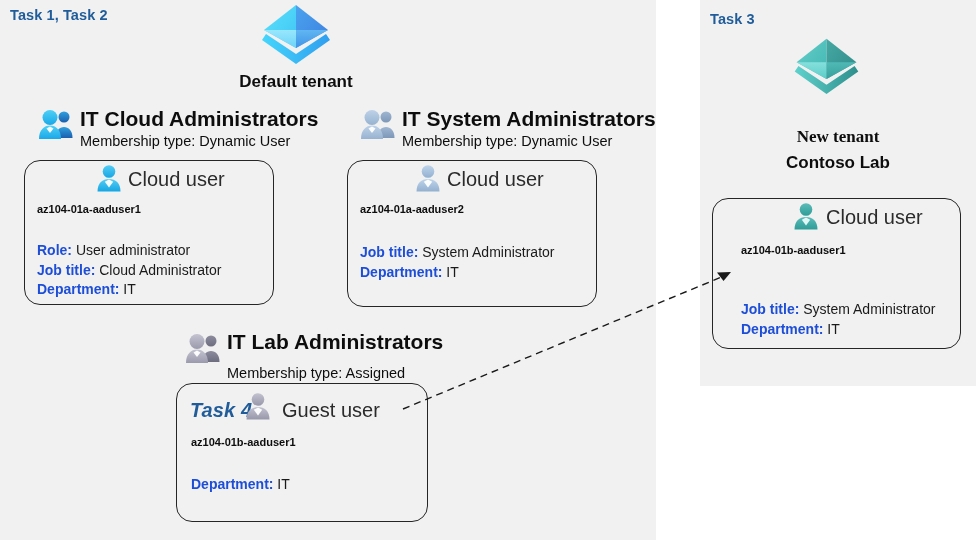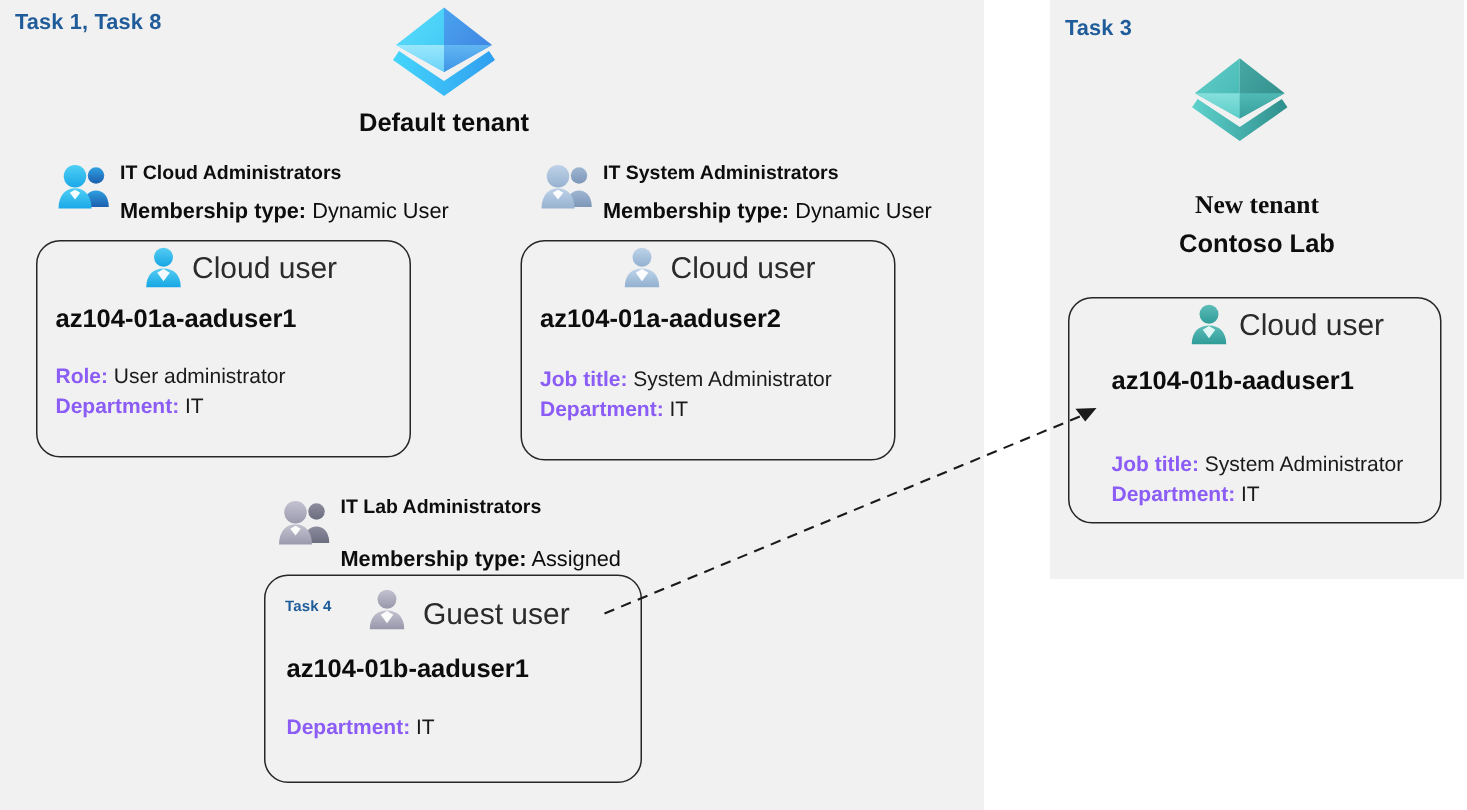--- a/index.html
+++ b/index.html
@@ -29,43 +29,43 @@
     border:1.5px solid #262626;
     border-radius:16px;
     background:#f1f1f1;
     box-sizing:border-box;
   }
   #card-right{background:#f1f1f1;}
 
   .ttl{
     position:absolute;
     font-weight:bold;
-    font-size:13px;
+    font-size:21px;
     color:#0d0d0d;
     white-space:nowrap;
   }
   .sub{
     position:absolute;
     font-size:14.5px;
     color:#0d0d0d;
     white-space:nowrap;
   }
-  .sub b{font-weight:bold;}
+  .sub b{font-weight:normal;}
   .kv{
     position:absolute;
     font-size:14px;
     color:#1a1a1a;
     white-space:nowrap;
     line-height:19.5px;
   }
-  .kv b{font-weight:bold;color:#8b5cf6;margin-top:46px;}
+  .kv b{font-weight:bold;color:#1d4ed8;margin-top:46px;}
   .uname{
     position:absolute;
     font-weight:bold;
-    font-size:17px;
+    font-size:11px;
     color:#0d0d0d;
     white-space:nowrap;
   }
   .utype{
     position:absolute;
     font-size:20px;
     color:#2b2b2b;
     white-space:nowrap;
   }
   .tenant-name{
@@ -80,21 +80,21 @@
   svg{display:block;overflow:visible;}
   #arrow-layer{position:absolute;left:0;top:0;width:978px;height:540px;pointer-events:none;}
 </style>
 </head>
 <body>
 
 <div class="panel" id="panel-left"></div>
 
 <div class="panel" id="panel-right"></div>
 
-<div class="task-label" style="left:10px;top:7px;">Task 1, Task 8</div>
+<div class="task-label" style="left:10px;top:7px;">Task 1, Task 2</div>
 <div class="task-label" style="left:710px;top:11px;">Task 3</div>
 
 <div class="ico" style="left:256px;top:2px;">
   <svg width="80" height="62" viewBox="0 0 80 62">
     <defs>
       <linearGradient id="gd1" x1="0" y1="0" x2="1" y2="1">
         <stop offset="0" stop-color="#5ce0fb"></stop>
           <stop offset="1" stop-color="#3fc5f5"></stop>
       </linearGradient>
       <linearGradient id="gd2" x1="0" y1="0" x2="1" y2="1">
@@ -162,20 +162,21 @@
       </defs>
     <circle cx="14" cy="7.5" r="6.3" fill="url(#cu1)"></circle>
     <path d="M2.5 27.5 C2.5 19 7.5 15 14 15 C20.5 15 25.5 19 25.5 27.5 Z" fill="url(#cu1)"></path>
     <path d="M14 15.4 L9.8 17.8 L14 23.5 L18.2 17.8 Z" fill="#ffffff" opacity="0.95"></path>
   </svg>
 </div>
 <div class="utype" style="left:128px;top:168px;">Cloud user</div>
 <div class="uname" style="left:37px;top:203px;">az104-01a-aaduser1</div>
 <div class="kv" style="left:37px;top:241px;">
   <div><b>Role:</b> <span>User administrator</span></div>
+  <div><b>Job title:</b> <span>Cloud Administrator</span></div>
   <div><b>Department:</b> <span>IT</span></div>
 </div>
 
 <div class="ico" style="left:360px;top:108px;">
   <svg width="38" height="32" viewBox="0 0 38 32">
     <defs>
       <linearGradient id="gu2a" x1="0" y1="0" x2="0" y2="1">
           <stop offset="0" stop-color="#9fb6d2"></stop>
           <stop offset="1" stop-color="#7e97b8"></stop>
         </linearGradient>
@@ -237,21 +238,21 @@
     <path d="M12 18.5 L8.5 20.5 L12 25 L15.5 20.5 Z" fill="#ffffff" opacity="0.95"></path>
   </svg>
 </div>
 <div class="ttl" style="left:227px;top:330px;">IT Lab Administrators</div>
 <div class="sub" style="left:227px;top:365px;">
   <b>Membership type:</b>
   <span>Assigned</span>
 </div>
 
 <div class="card" id="card3" style="left:176px;top:383px;width:252px;height:139px;"></div>
-<div class="task-label" style="left:190px;top:399px;font-size:10px;">Task 4</div>
+<div class="task-label" style="left:190px;top:399px;font-size:20px;font-style:italic;">Task 4</div>
 <div class="ico" style="left:244px;top:392px;">
   <svg width="28" height="28" viewBox="0 0 28 28">
     <defs>
         <linearGradient id="gu-guest" x1="0" y1="0" x2="0" y2="1">
           <stop offset="0" stop-color="#c2c2d0"></stop>
           <stop offset="1" stop-color="#9797aa"></stop>
         </linearGradient>
       </defs>
     <circle cx="14" cy="7.5" r="6.3" fill="url(#gu-guest)"></circle>
     <path d="M2.5 27.5 C2.5 19 7.5 15 14 15 C20.5 15 25.5 19 25.5 27.5 Z" fill="url(#gu-guest)"></path>

